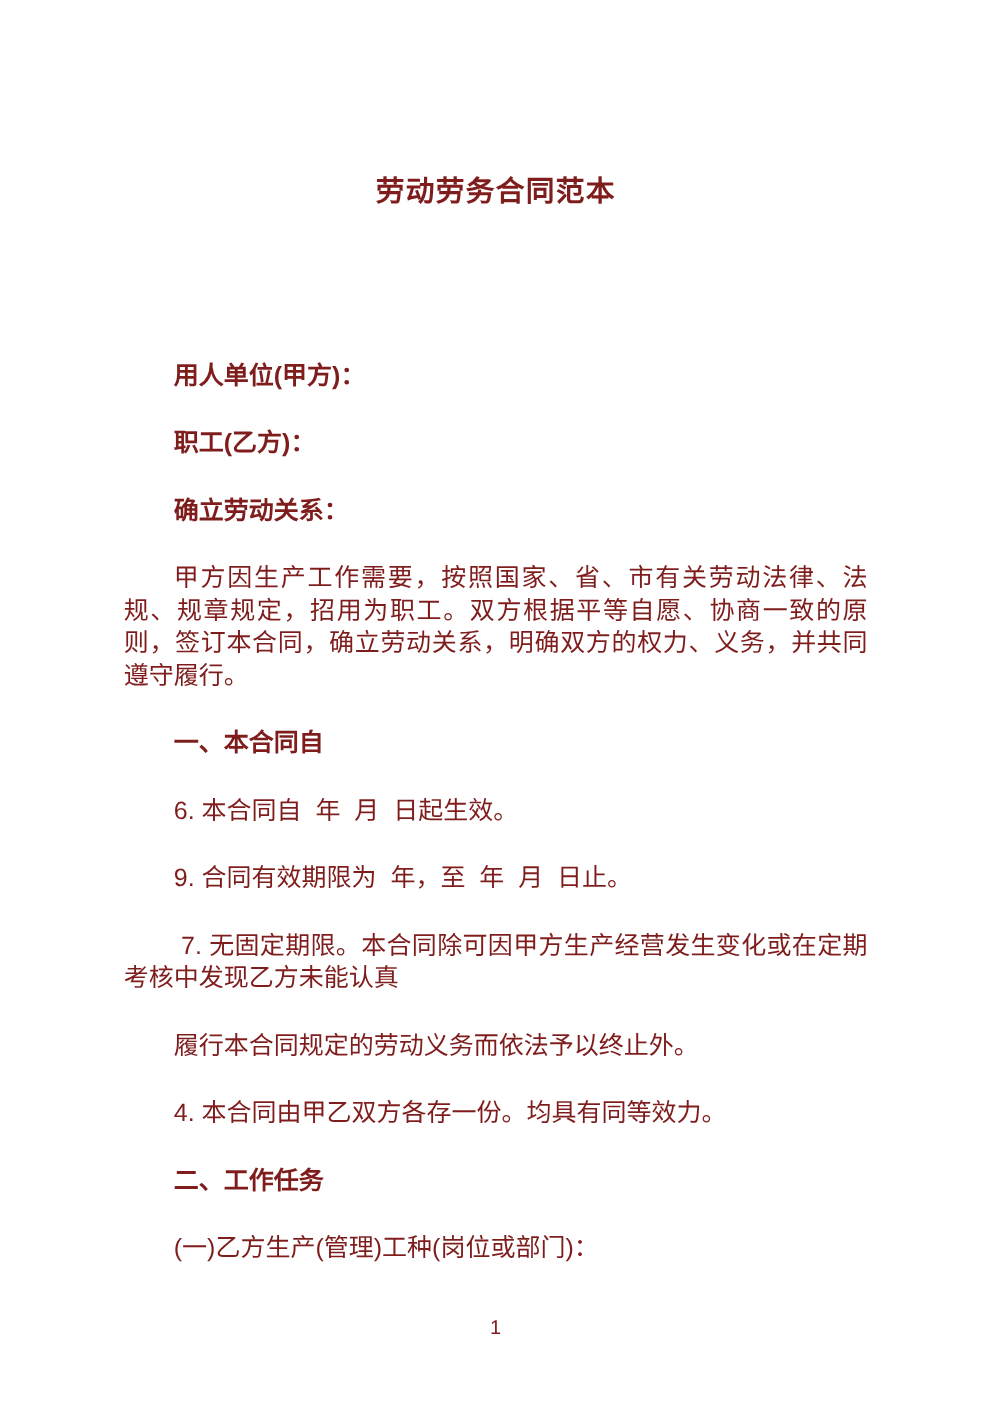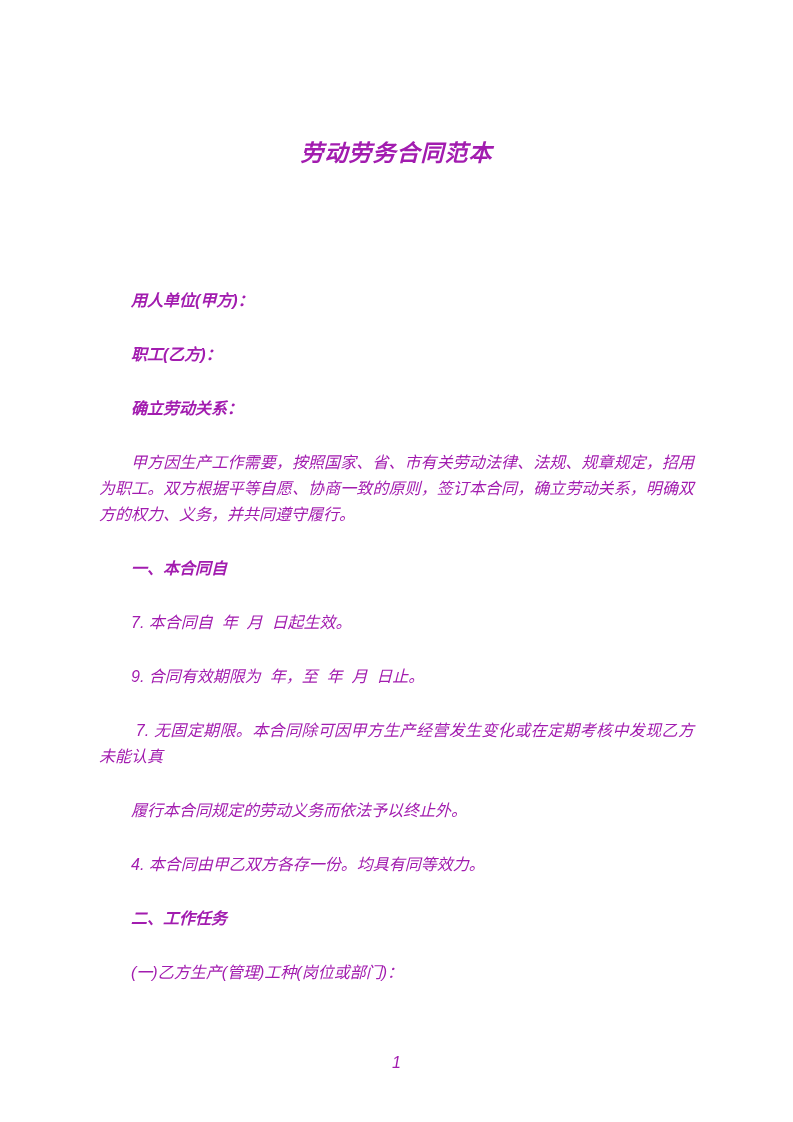--- a/index.html
+++ b/index.html
@@ -7,39 +7,38 @@
     margin: 0;
     padding: 0;
     background: #ffffff;
   }
   .page {
     position: relative;
     width: 793px;
     height: 1122px;
     margin: 0 auto;
     background: #ffffff;
-    color: #a21caf;
+    color: #7f1d1d;
     font-family: "Liberation Sans", "DejaVu Sans", sans-serif;
     overflow: hidden;
     box-sizing: border-box;
-    font-style: italic;
   }
   .content {
     padding: 136px 99px 0 99px;
   }
   .doc-title {
     font-size: 23px;
     font-weight: bold;
     line-height: 34px;
     text-align: center;
     letter-spacing: 1px;
     margin: 0 0 118px 0;
   }
   p.line {
-    font-size: 16px;
+    font-size: 20px;
     line-height: 26px;
     margin: 12px 0 28px 0;
     text-indent: 2em;
     text-align: justify;
     white-space: pre-wrap;
     word-break: break-all;
   }
   p.line.bold {
     font-weight: bold;
   }
@@ -67,21 +66,21 @@
     <p class="line bold">用人单位(甲方)：</p>
 
     <p class="line bold">职工(乙方)：</p>
 
     <p class="line bold">确立劳动关系：</p>
 
     <p class="line">甲方因生产工作需要，按照国家、省、市有关劳动法律、法规、规章规定，招用为职工。双方根据平等自愿、协商一致的原则，签订本合同，确立劳动关系，明确双方的权力、义务，并共同遵守履行。</p>
 
     <p class="line bold">一、本合同自</p>
 
-    <p class="line">7. 本合同自  年  月  日起生效。</p>
+    <p class="line">6. 本合同自  年  月  日起生效。</p>
 
     <p class="line">9. 合同有效期限为  年，至  年  月  日止。</p>
 
     <p class="line"> 7. 无固定期限。本合同除可因甲方生产经营发生变化或在定期考核中发现乙方未能认真</p>
 
     <p class="line flush">履行本合同规定的劳动义务而依法予以终止外。</p>
 
     <p class="line">4. 本合同由甲乙双方各存一份。均具有同等效力。</p>
 
     <p class="line bold">二、工作任务</p>

